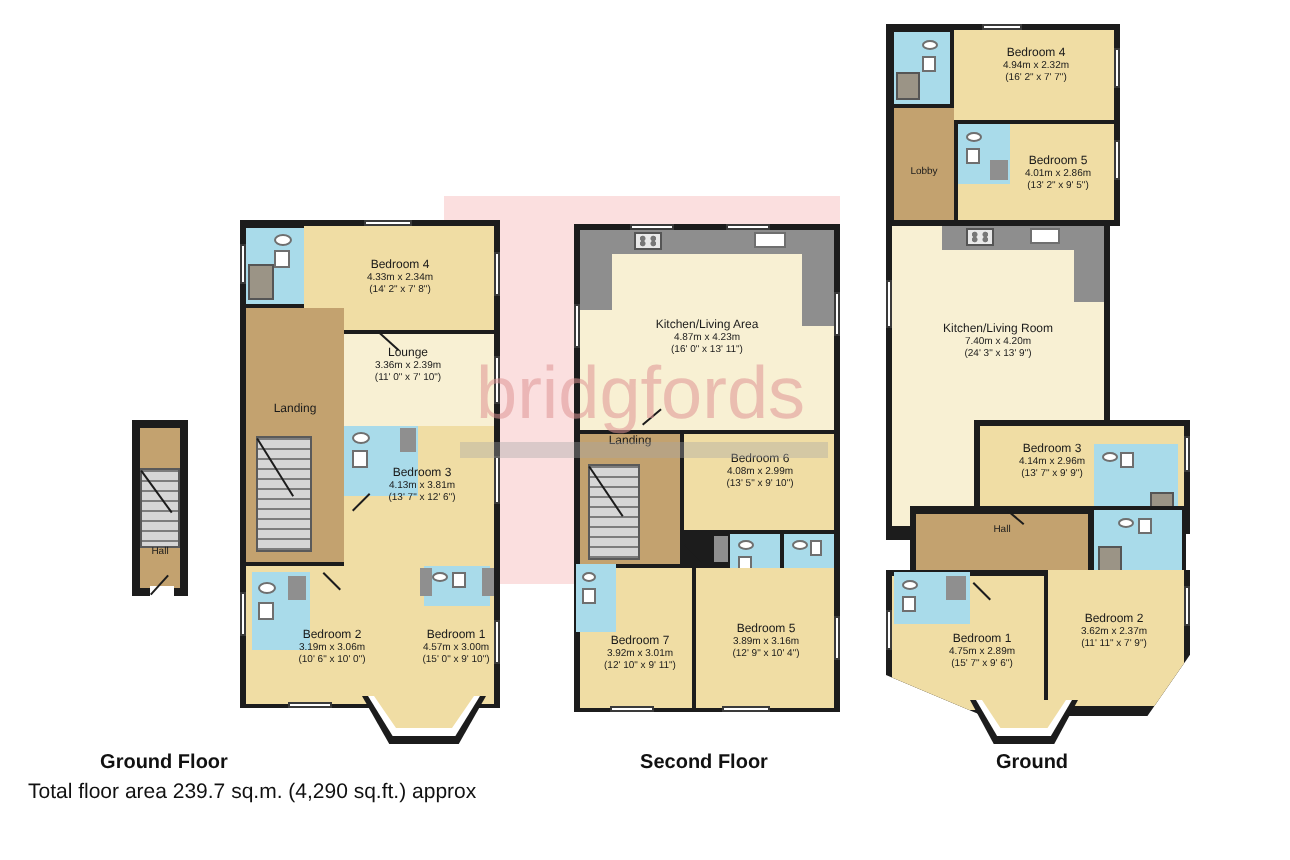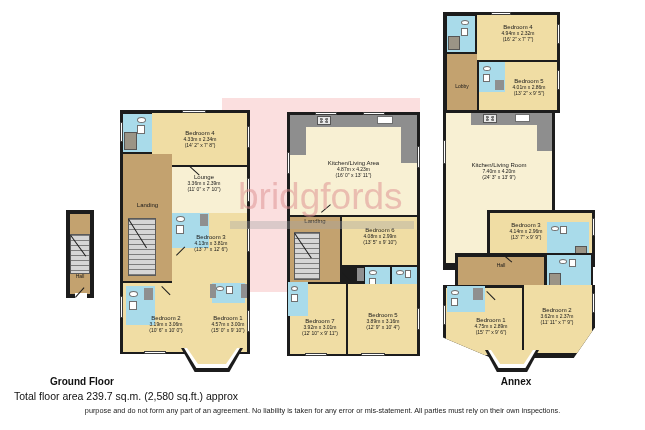--- a/index.html
+++ b/index.html
@@ -298,21 +298,21 @@
 
     <div class="bay-o" style="left:42px;top:338px;width:54px;height:22px;"></div>
     <div class="bay-w" style="left:45px;top:338px;width:48px;height:18px;"></div>
     <div class="bay-i" style="left:48px;top:338px;width:42px;height:14px;"></div>
   </div>
 
   <div class="wm-text">bridgfords</div>
   <div class="wm-band"></div>
 
   <div class="floor-label" style="left:30px;">Ground Floor</div>
-  <div class="floor-label" style="left:464px;">Annex</div>
-
-  <div class="total">Total floor area 239.7 sq.m. (2,580 sq.ft.) approx</div>
+  <div class="floor-label" style="left:300px;">Second Floor</div>
+  <div class="floor-label" style="left:464px;">Ground</div>
+
+  <div class="total">Total floor area 239.7 sq.m. (4,290 sq.ft.) approx</div>
 
   <div class="disc">
-    <div>purpose and do not form any part of an agreement. No liability is taken for any error or mis-statement. All parties must rely on their own inspections.</div>
   </div>
 
 </div>
 
 </body></html>

